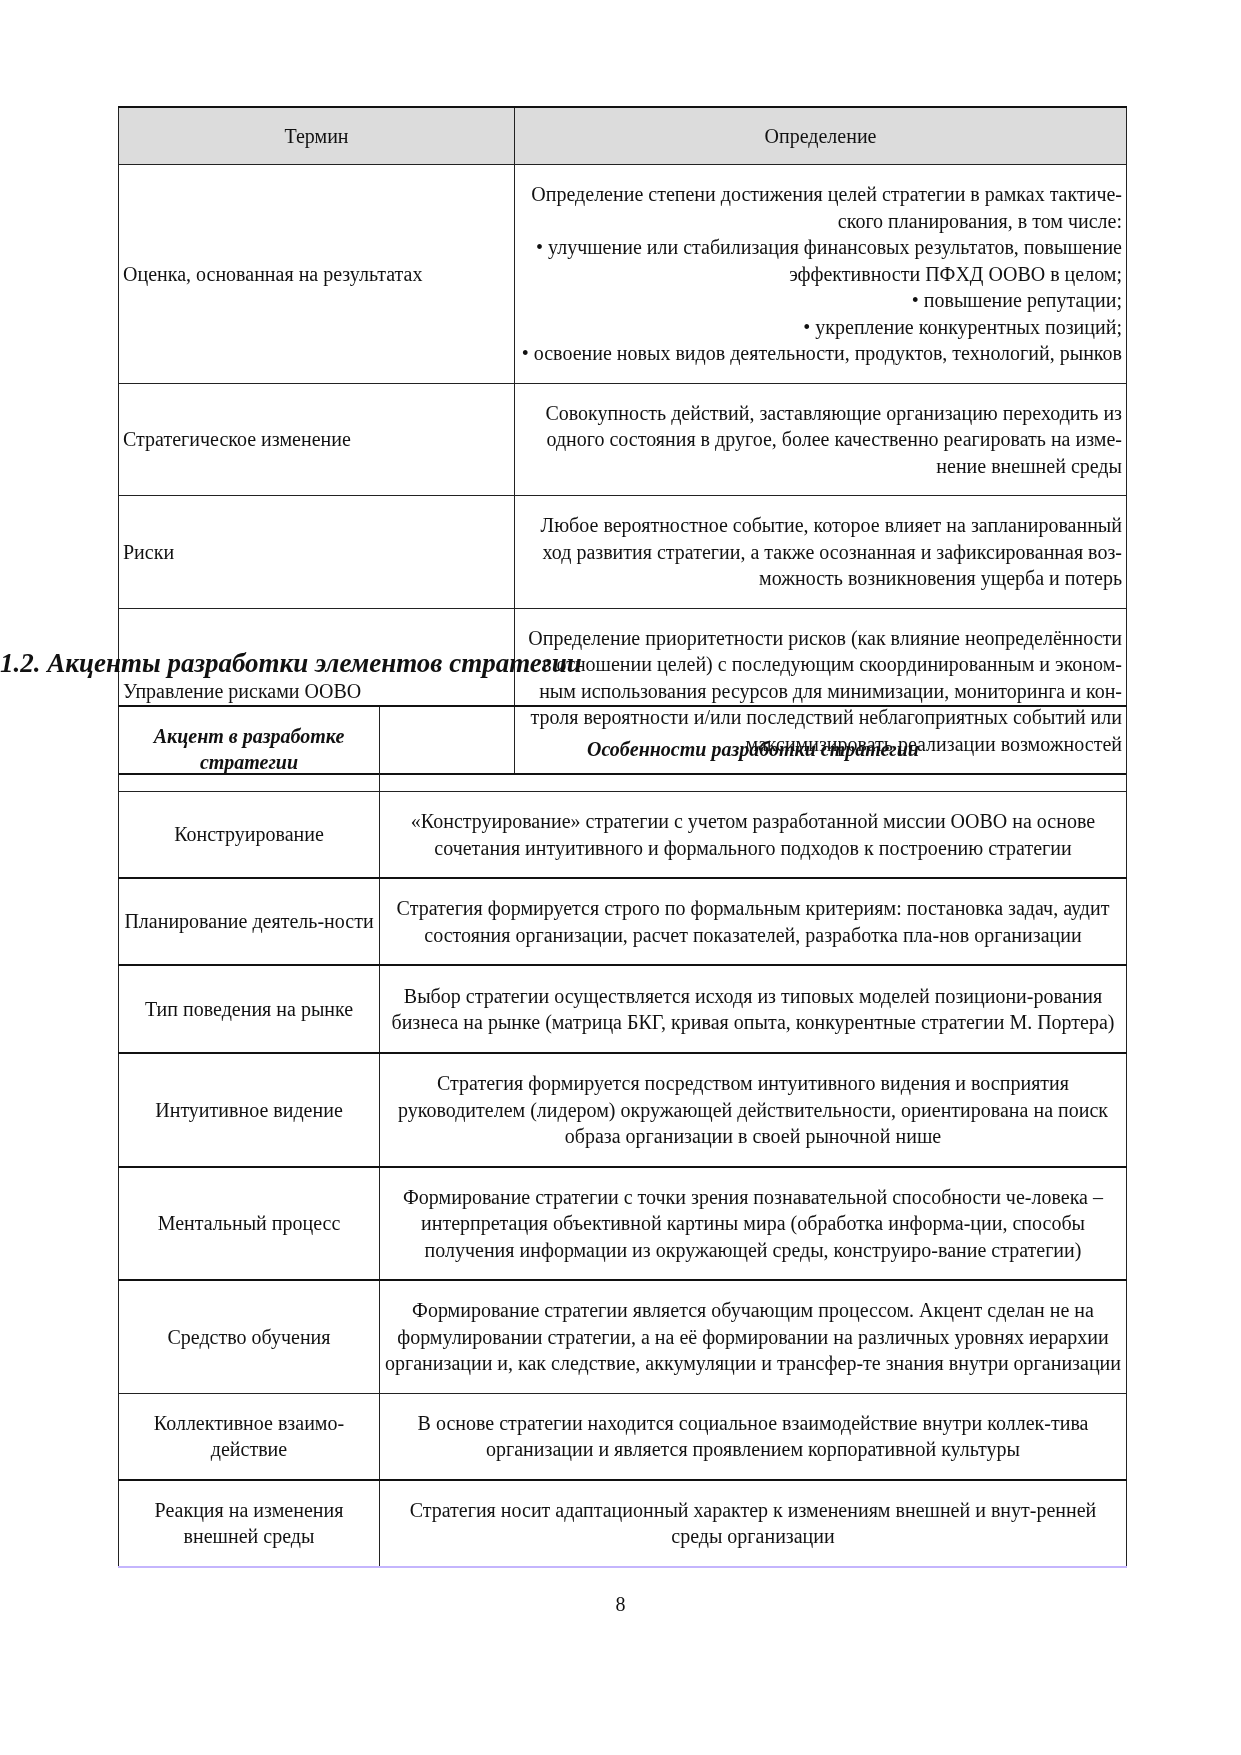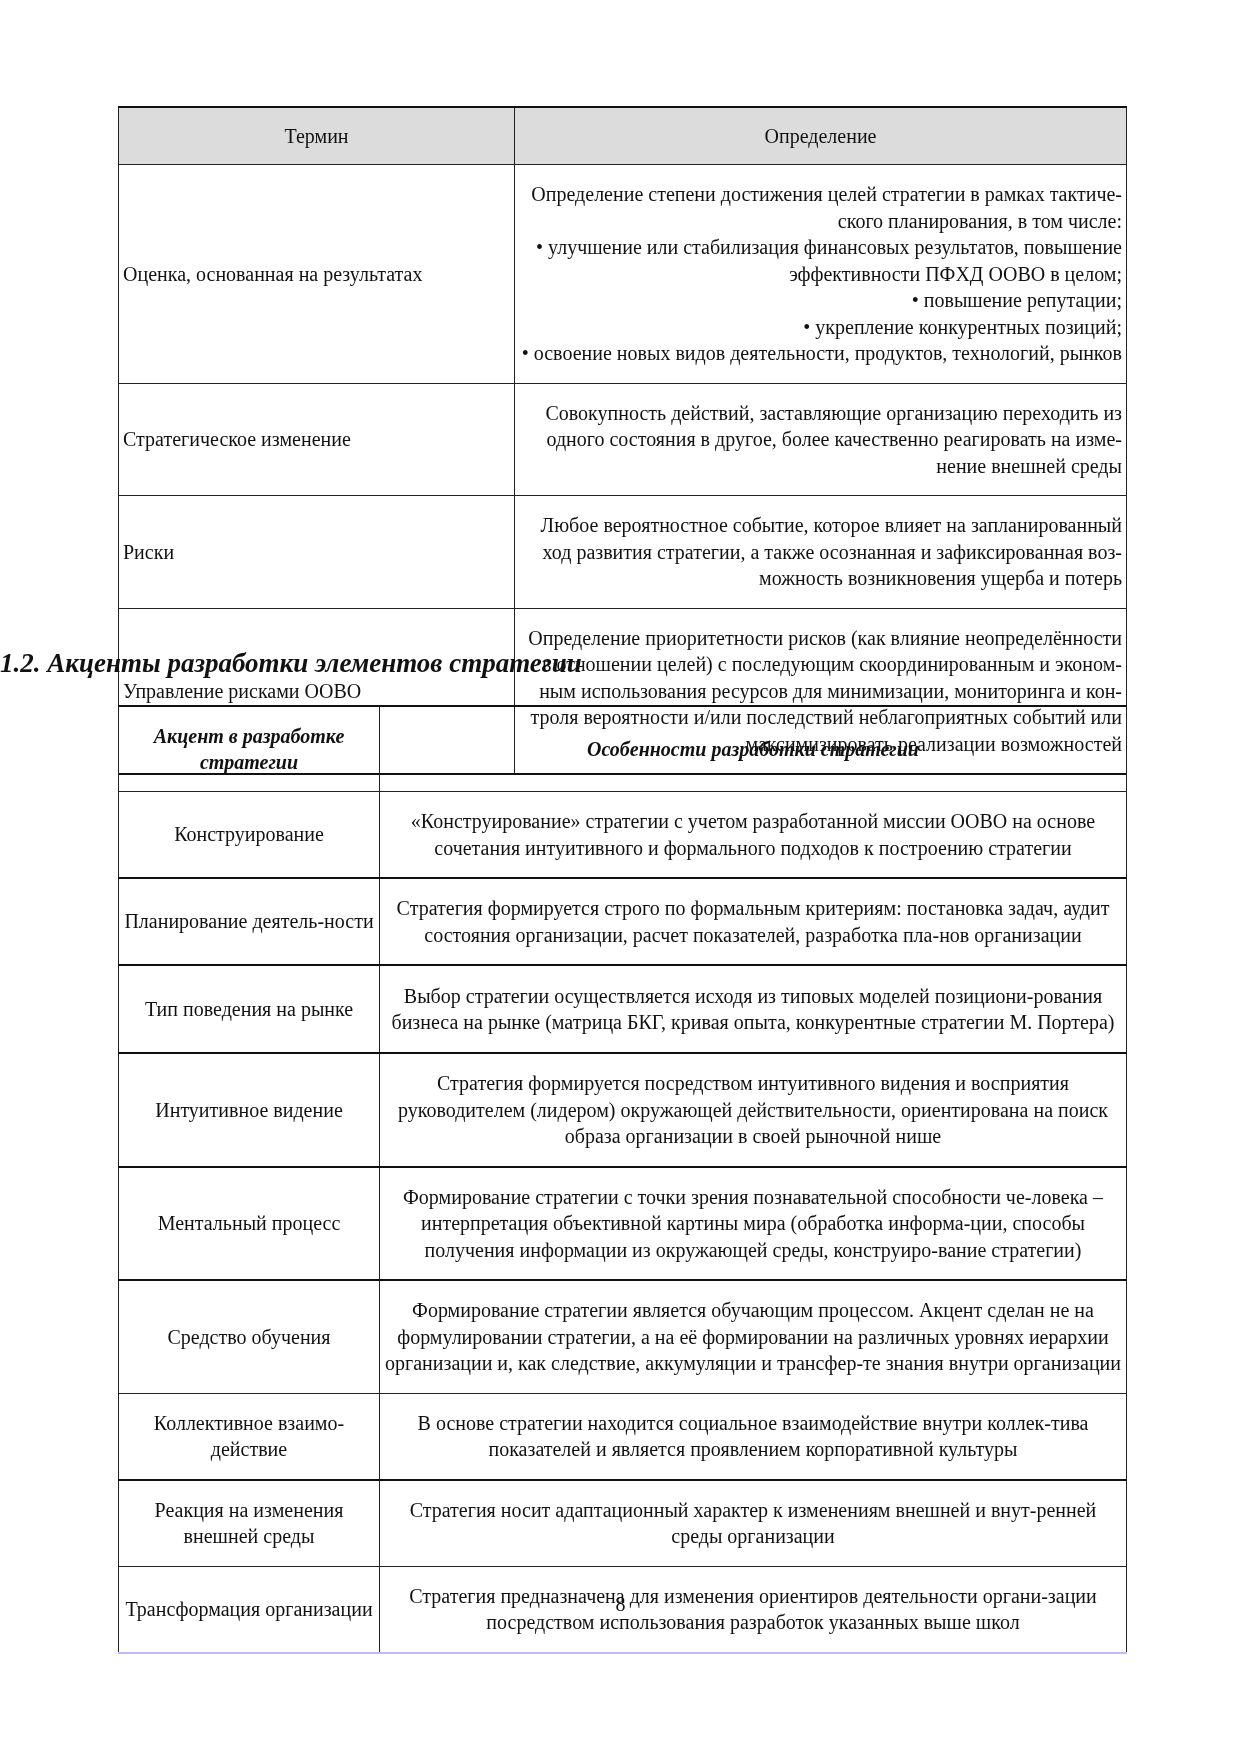--- a/index.html
+++ b/index.html
@@ -103,27 +103,23 @@
       <tr class="thick" style="height:106px">
         <td class="acc">Ментальный процесс</td>
         <td class="feat">Формирование стратегии с точки зрения познавательной способности че-ловека – интерпретация объективной картины мира (обработка информа-ции, способы получения информации из окружающей среды, конструиро-вание стратегии)</td>
       </tr>
       <tr class="thick" style="height:106px">
         <td class="acc">Средство обучения</td>
         <td class="feat">Формирование стратегии является обучающим процессом. Акцент сделан не на формулировании стратегии, а на её формировании на различных уровнях иерархии организации и, как следствие, аккумуляции и трансфер-те знания внутри организации</td>
       </tr>
       <tr style="height:53px">
         <td class="acc">Коллективное взаимо-действие</td>
-        <td class="feat">В основе стратегии находится социальное взаимодействие внутри коллек-тива показателей и является проявлением корпоративной культуры</td>
+        <td class="feat">В основе стратегии находится социальное взаимодействие внутри коллек-тива организации и является проявлением корпоративной культуры</td>
       </tr>
       <tr class="thick" style="height:53px">
         <td class="acc">Реакция на изменения внешней среды</td>
         <td class="feat">Стратегия носит адаптационный характер к изменениям внешней и внут-ренней среды организации</td>
-      </tr>
-      <tr style="height:53px">
-        <td class="acc">Трансформация организации</td>
-        <td class="feat">Стратегия предназначена для изменения ориентиров деятельности органи-зации посредством использования разработок указанных выше школ</td>
       </tr>
     </tbody>
   </table>
 
   <div class="page-num">8</div>
 </div>
 
 </body></html>

